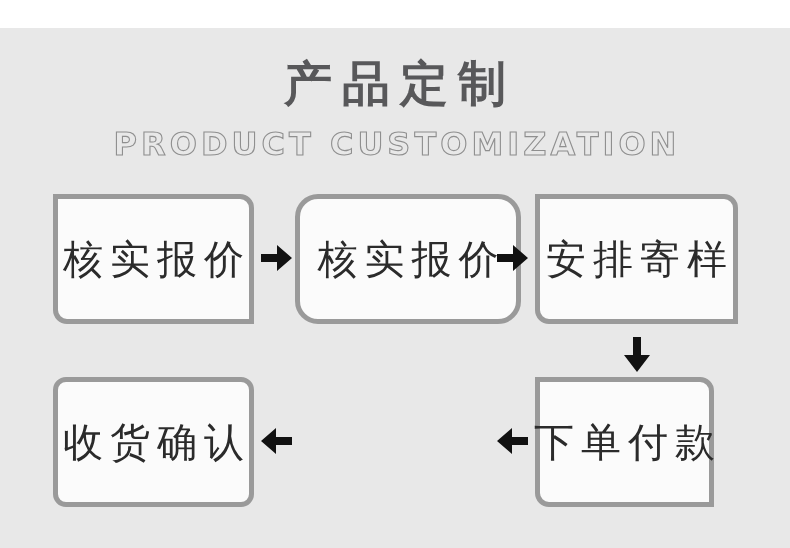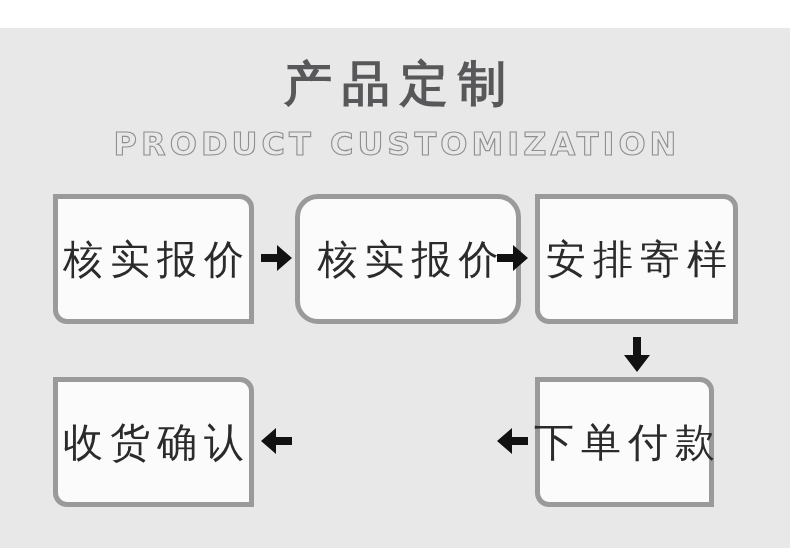--- a/index.html
+++ b/index.html
@@ -76,21 +76,21 @@
     letter-spacing: 7px;
     text-indent: 7px;
     color: #2b2b2b;
     white-space: nowrap;
   }
   .s1 { left: 53px;  top: 194px; width: 201px; height: 130px; }
   .s2 { left: 295px; top: 194px; width: 226px; height: 130px; border-radius: 23px; }
   .s3 { left: 535px; top: 194px; width: 203px; height: 130px; }
   .s4 { left: 535px; top: 377px; width: 179px; height: 130px; }
   .s5 { left: 295px; top: 377px; width: 191px; height: 130px; }
-  .s6 { left: 53px;  top: 377px; width: 201px; height: 130px; }
+  .s6 { left: 53px;  top: 377px; width: 201px; height: 130px; border-radius: 13px; }
   .arrow { position: absolute; line-height: 0; }
   .a1 { left: 261px; top: 245px; }
   .a2 { left: 497px; top: 245px; }
   .a3 { left: 624px; top: 337px; }
   .a4 { left: 497px; top: 428px; }
   .a5 { left: 261px; top: 428px; }
   .arrow svg { display: block; }
 </style>
 </head>
 <body>

